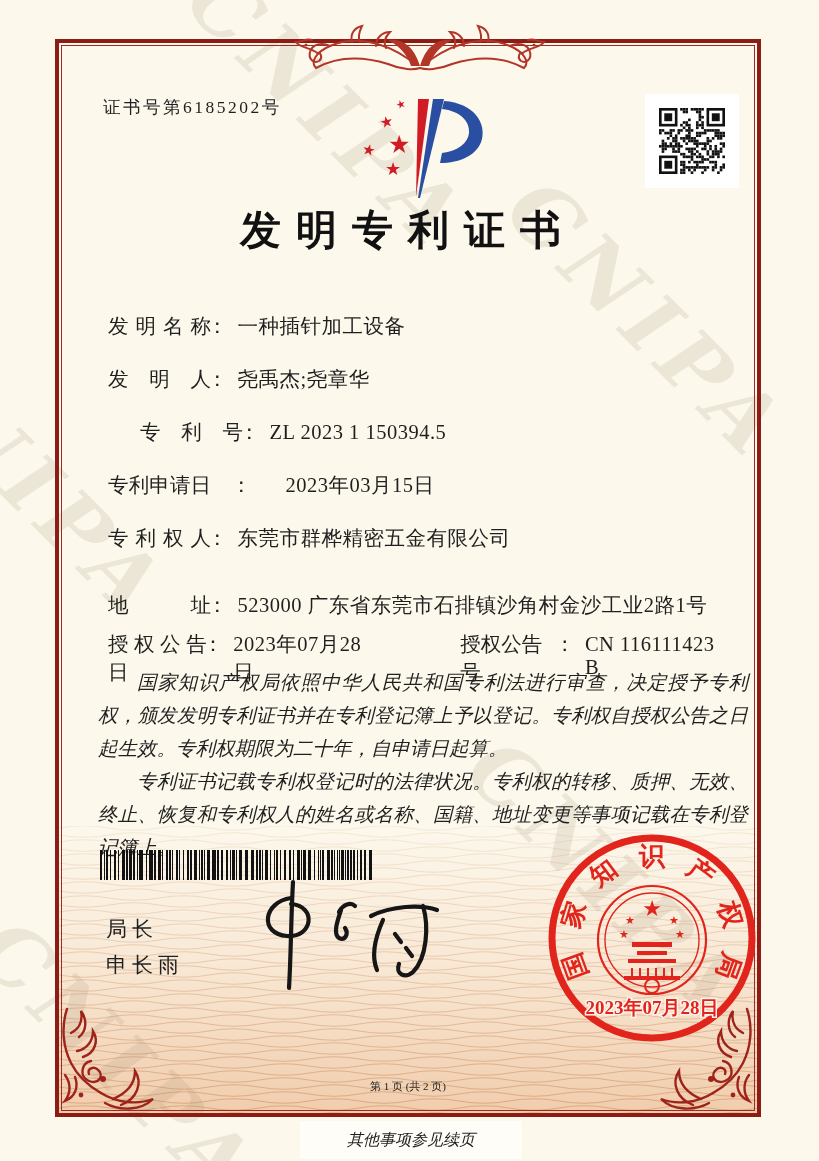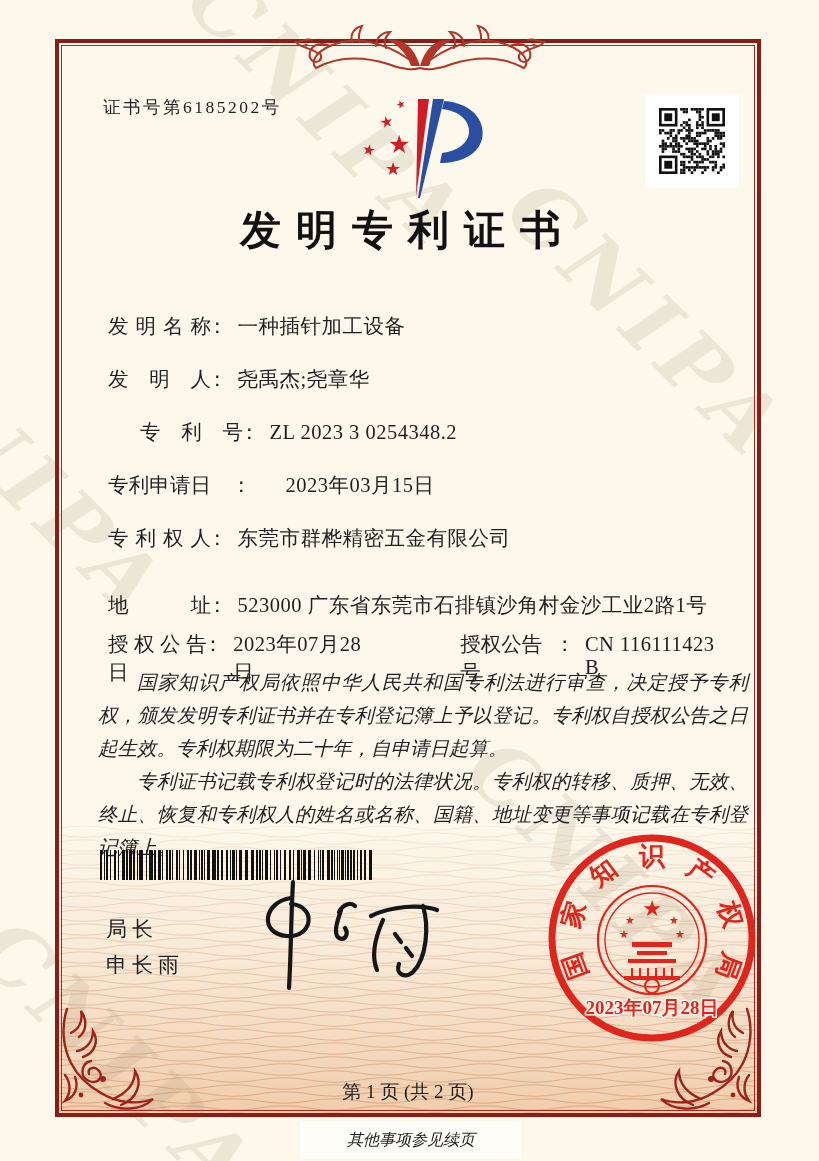--- a/index.html
+++ b/index.html
@@ -44,21 +44,21 @@
   #paragraphs p{margin:0;text-indent:2em;}
 
   #barcode{left:100px;top:850px;}
 
   #officer-title{left:106px;top:915px;font-size:21px;letter-spacing:5px;font-family:"Liberation Sans","DejaVu Sans",sans-serif;}
   #officer-name{left:106px;top:951px;font-size:21px;letter-spacing:5px;font-family:"Liberation Sans","DejaVu Sans",sans-serif;}
   #signature{left:225px;top:876px;z-index:5;}
 
   #seal{left:540px;top:828px;width:228px;height:228px;z-index:6;}
 
-  #page-num{left:55px;top:1079px;width:706px;text-align:center;font-size:19px;}
+  #page-num{left:55px;top:1079px;width:706px;text-align:center;font-size:11px;}
   #continuation{left:300px;top:1121px;width:222px;height:38px;background:#fffdf8;text-align:center;
                 line-height:38px;font-size:16px;font-style:italic;z-index:6;}
 </style>
 </head>
 <body>
 
 <div id="page">
 
   <div class="wm" style="left:150px;top:60px;">CNIPA</div>
   <div class="wm" style="left:760px;top:-25px;">CNIPA</div>
@@ -418,21 +418,21 @@
     <span class="fvalue">一种插针加工设备</span>
   </div>
   <div class="content frow" style="top:365px;">
     <span class="flabel">发明人</span>
       <span class="fcolon"></span>
     <span class="fvalue">尧禹杰;尧章华</span>
   </div>
   <div class="content frow" style="top:418px;margin-left:32px;">
     <span class="flabel">专利号</span>
       <span class="fcolon"></span>
-    <span class="fvalue">ZL 2023 3 0254348.2</span>
+    <span class="fvalue">ZL 2023 1 150394.5</span>
   </div>
   <div class="content frow" style="top:471px;gap:24px;">
     <span class="flabel">专利申请日</span>
       <span class="fcolon"></span>
     <span class="fvalue">2023年03月15日</span>
   </div>
   <div class="content frow" style="top:524px;">
     <span class="flabel">专利权人</span>
       <span class="fcolon"></span>
     <span class="fvalue">东莞市群桦精密五金有限公司</span>

